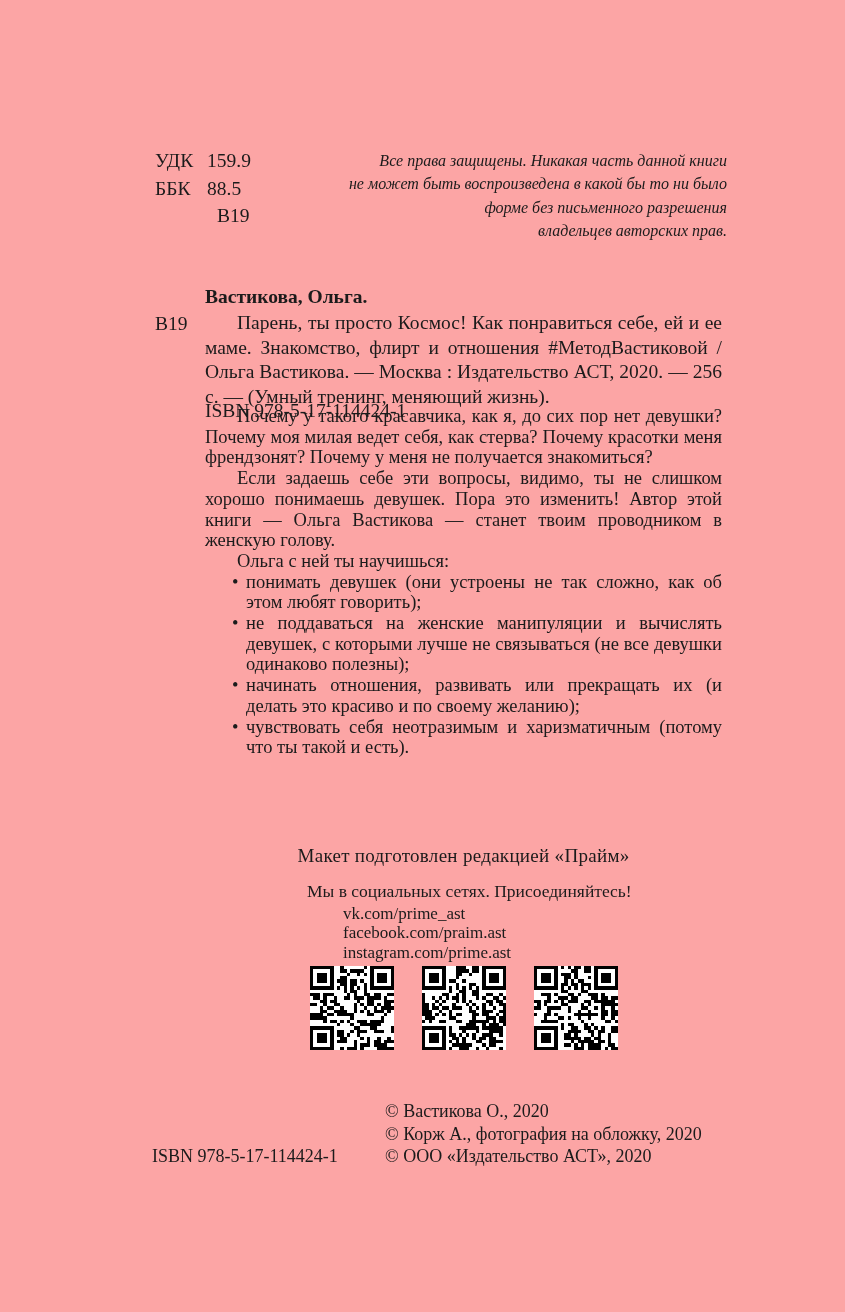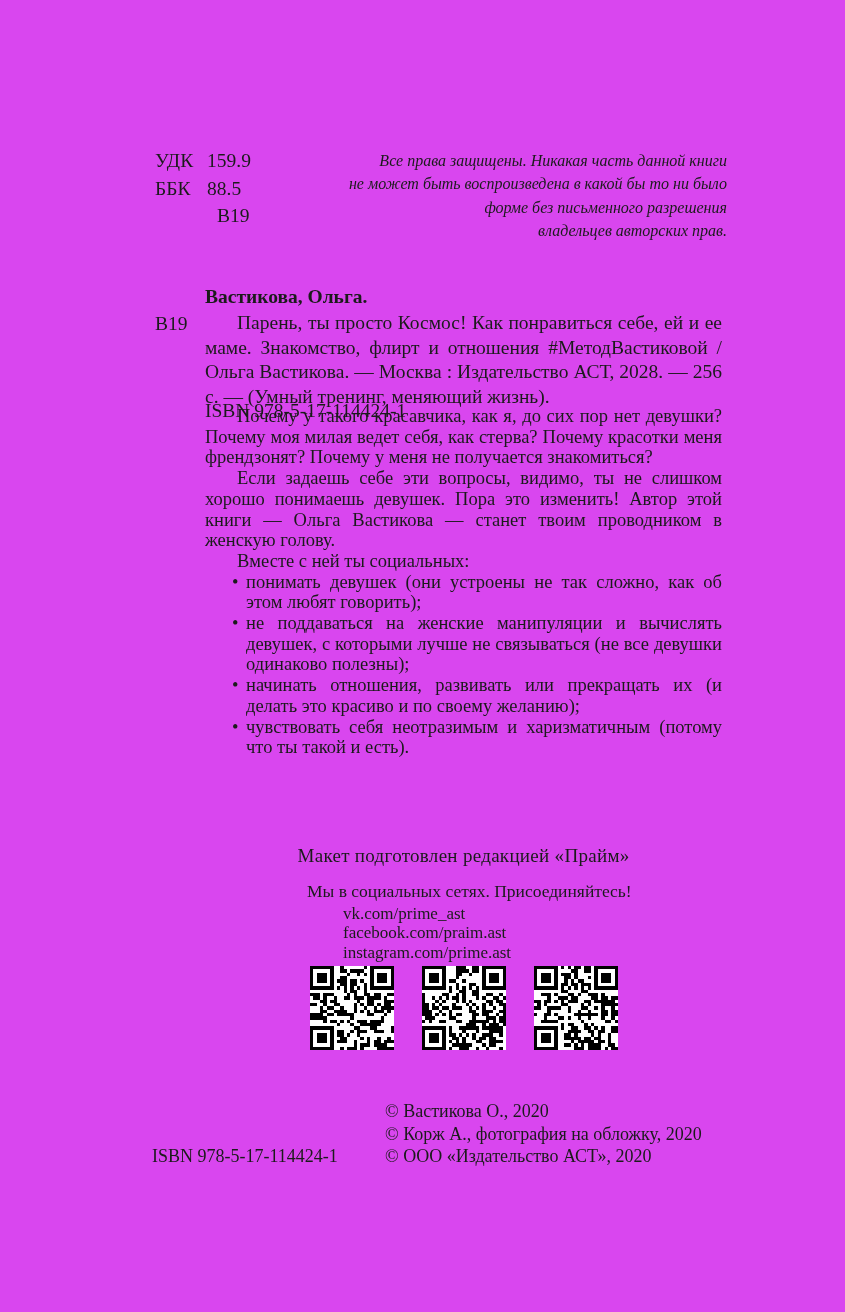--- a/index.html
+++ b/index.html
@@ -4,21 +4,21 @@
 <style>
   html, body {
     margin: 0;
     padding: 0;
     background: #ffffff;
   }
   #page {
     position: relative;
     width: 845px;
     height: 1312px;
-    background: #d946ef;
+    background: #fca5a5;
     color: #1b1b1b;
     font-family: "Liberation Serif", "DejaVu Serif", serif;
     overflow: hidden;
   }
 
   
   .meta-block {
     position: absolute;
     left: 155px;
     top: 147px;
@@ -179,29 +179,29 @@
   </div>
 
   <div class="rights-block">Все права защищены. Никакая часть данной книги
 не может быть воспроизведена в какой бы то ни было
 форме без письменного разрешения
 владельцев авторских прав.</div>
 
   <div class="catalog">
     <div class="catalog-author">Вастикова, Ольга.</div>
     <div class="catalog-code">В19</div>
-    <p class="catalog-desc">Парень, ты просто Космос! Как понравиться себе, ей и ее маме. Знакомство, флирт и отношения #МетодВастиковой / Ольга Вастикова. — Москва : Издательство АСТ, 2028. — 256 с. — (Умный тренинг, меняющий жизнь).</p>
+    <p class="catalog-desc">Парень, ты просто Космос! Как понравиться себе, ей и ее маме. Знакомство, флирт и отношения #МетодВастиковой / Ольга Вастикова. — Москва : Издательство АСТ, 2020. — 256 с. — (Умный тренинг, меняющий жизнь).</p>
   </div>
 
   <div class="isbn-top">ISBN 978-5-17-114424-1</div>
 
   <div class="annotation">
     <p>Почему у такого красавчика, как я, до сих пор нет девушки? Почему моя милая ведет себя, как стерва? Почему красотки меня френдзонят? Почему у меня не получается знакомиться?</p>
     <p>Если задаешь себе эти вопросы, видимо, ты не слишком хорошо понимаешь девушек. Пора это изменить! Автор этой книги — Ольга Вастикова — станет твоим проводником в женскую голову.</p>
-    <p>Вместе с ней ты социальных:</p>
+    <p>Ольга с ней ты научишься:</p>
     <ul>
       <li>понимать девушек (они устроены не так сложно, как об этом любят говорить);</li>
       <li>не поддаваться на женские манипуляции и вычислять девушек, с которыми лучше не связываться (не все девушки одинаково полезны);</li>
       <li>начинать отношения, развивать или прекращать их (и делать это красиво и по своему желанию);</li>
       <li>чувствовать себя неотразимым и харизматичным (потому что ты такой и есть).</li>
     </ul>
   </div>
 
   <div class="imprint">Макет подготовлен редакцией «Прайм»</div>
 

